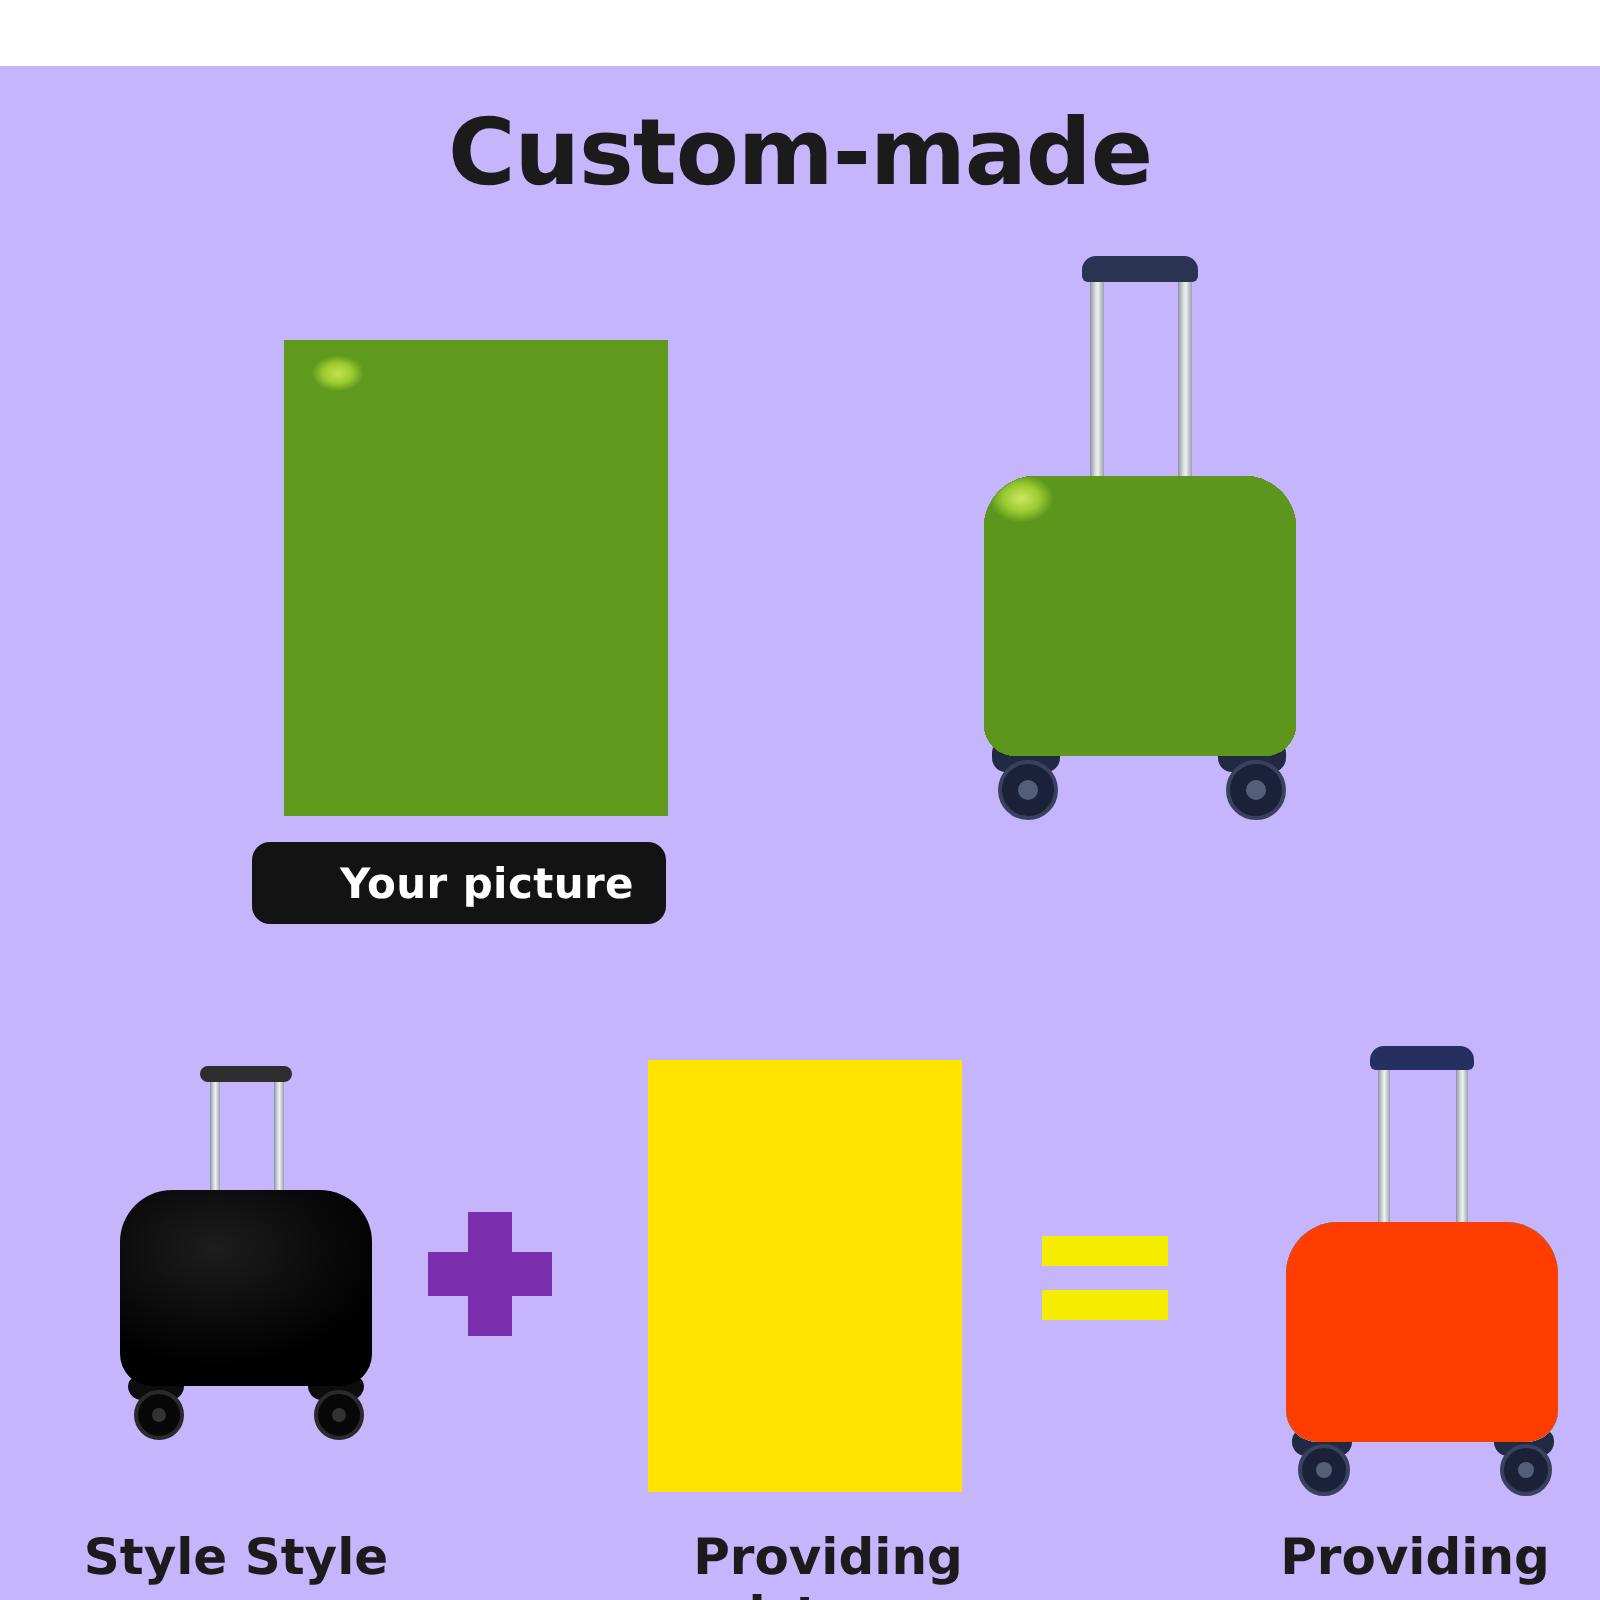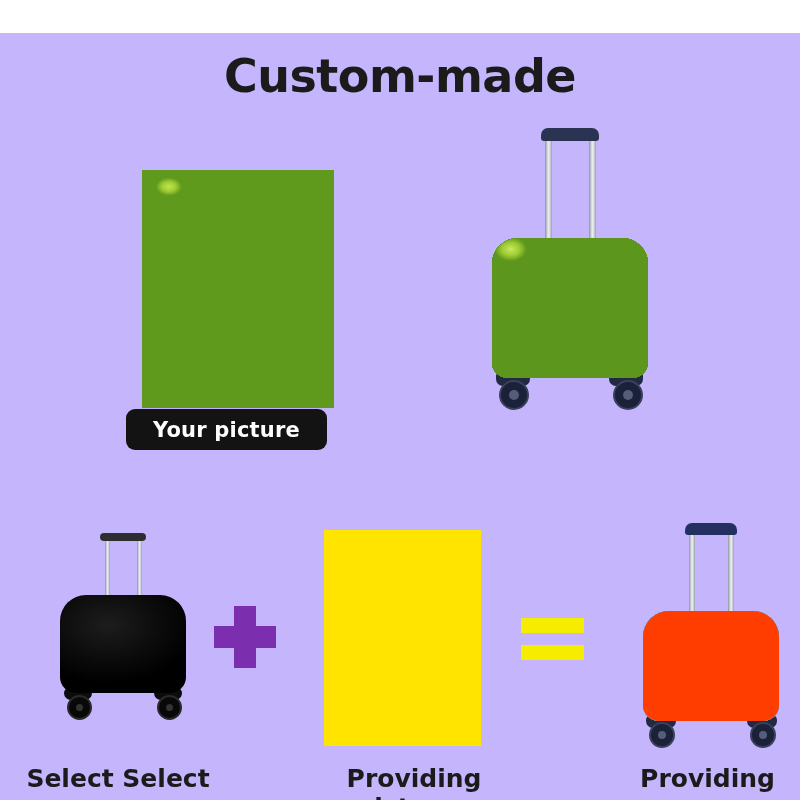--- a/index.html
+++ b/index.html
@@ -39,21 +39,21 @@
     background: #131313;
     border-radius: 9px;
     color: #ffffff;
     font-size: 21px;
     font-weight: bold;
     display: flex;
     align-items: center;
     justify-content: center;
     letter-spacing: 0.2px;
   }
-  .badge-your { left: 126px; top: 376px; width: 201px; }
+  .badge-your { left: 126px; top: 388px; width: 179px; padding-left: 28px; }
   .badge-our  { left: 458px; top: 400px; width: 219px; }
 
   
   .caption {
     position: absolute;
     text-align: center;
     font-size: 25px;
     font-weight: bold;
     color: #1b1b1b;
     top: 731px;
@@ -371,17 +371,17 @@
     <div class="sc-sidegrip"></div>
     <div class="sc-wheel-block l"></div>
     <div class="sc-wheel-block r"></div>
     <div class="sc-body">
       <div class="fill-rainbow"></div>
     </div>
     <div class="sc-wheel l"></div>
     <div class="sc-wheel r"></div>
   </div>
 
-  <div class="caption cap-style">Select Select</div>
+  <div class="caption cap-style">Style Style</div>
   <div class="caption cap-pics">Providing pictures</div>
   <div class="caption cap-proto">Providing</div>
 
 </div>
 
 </body></html>

